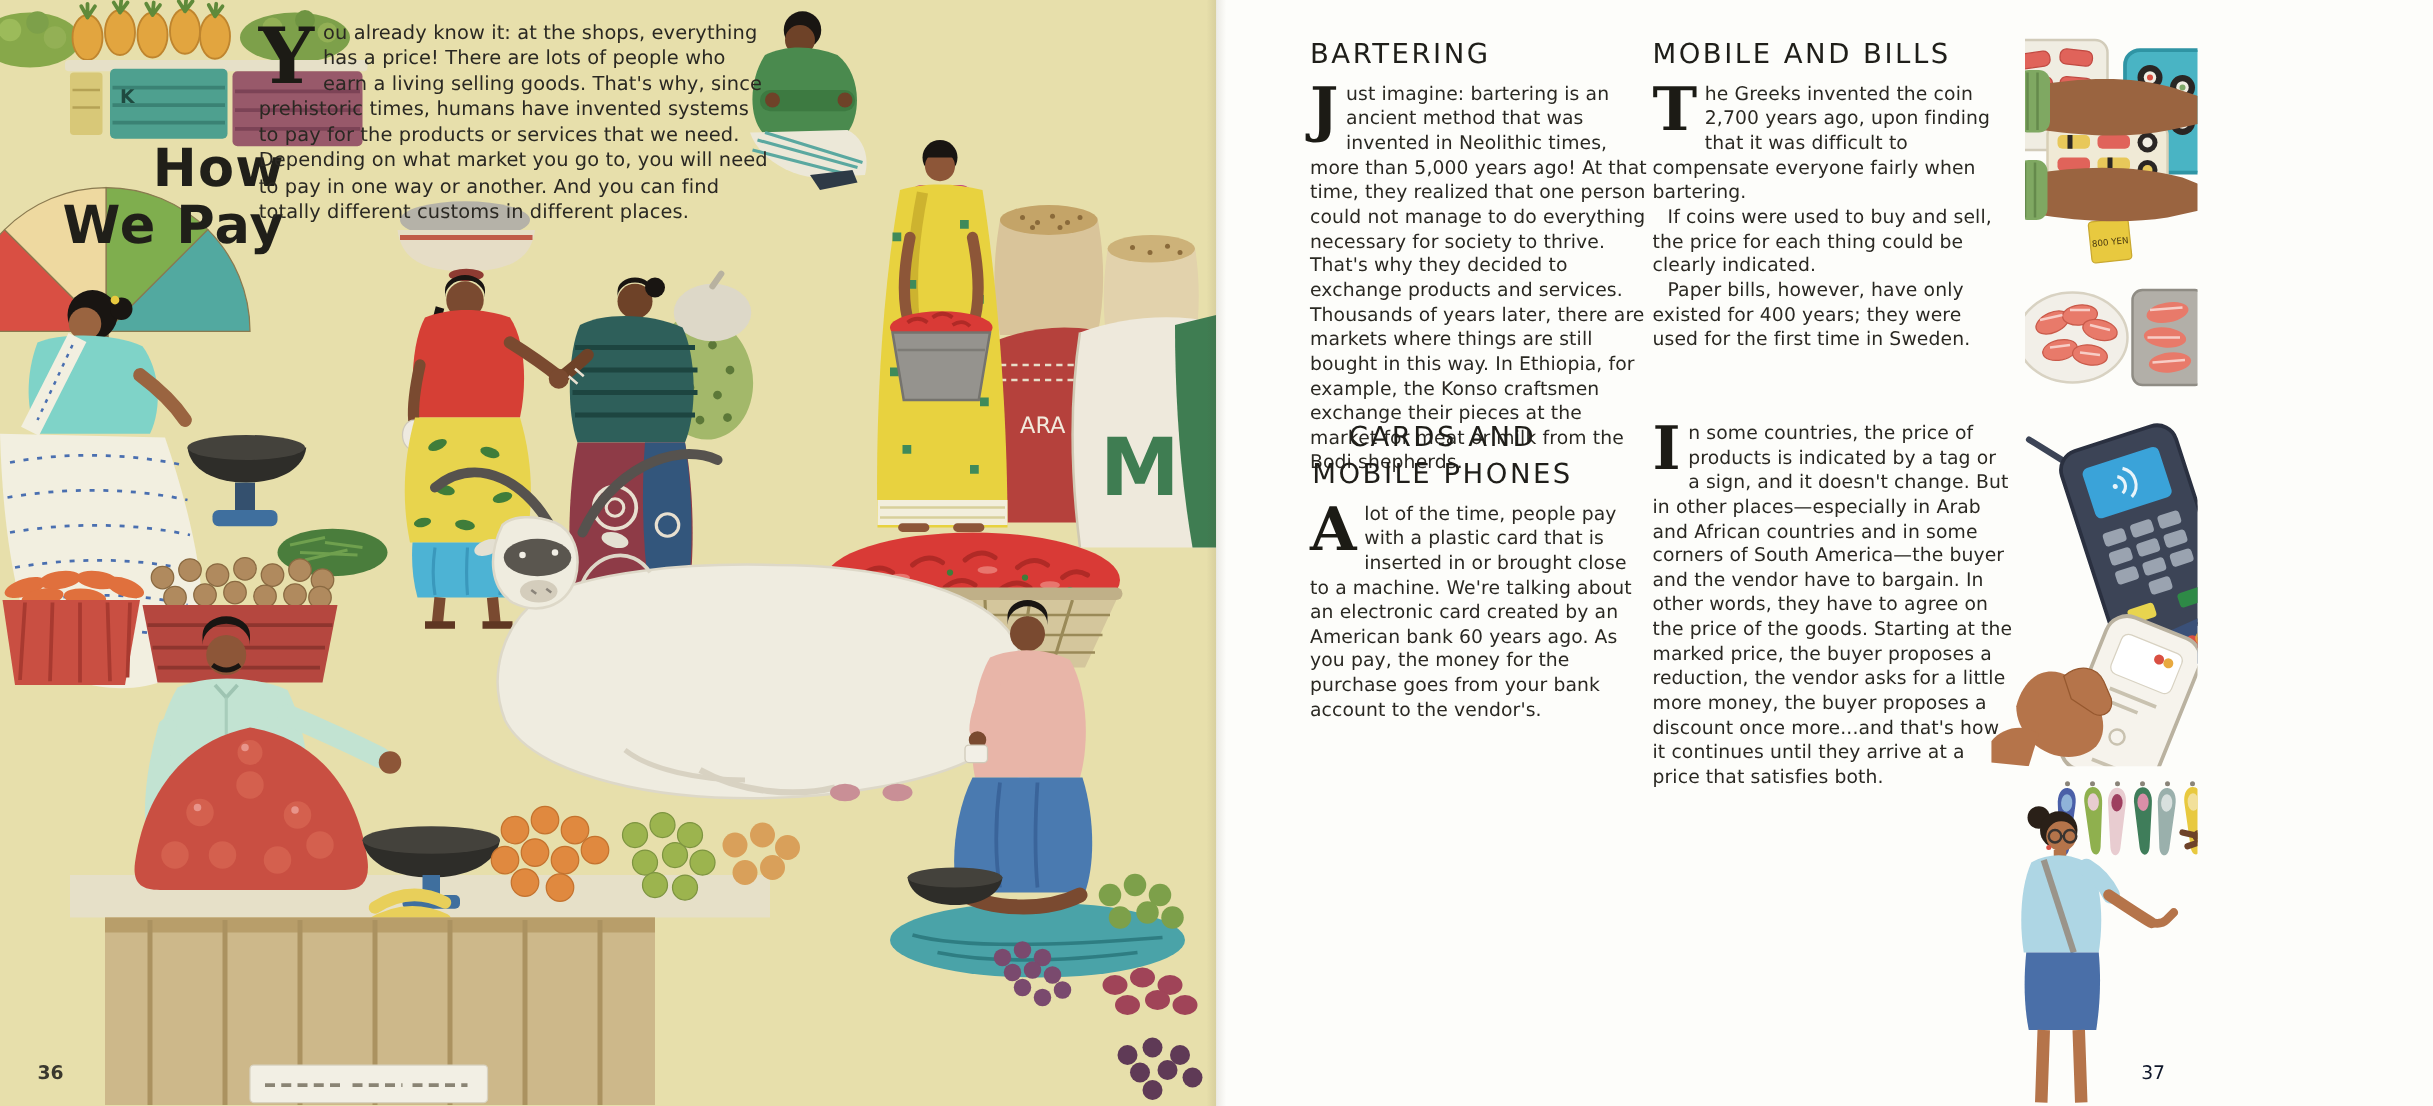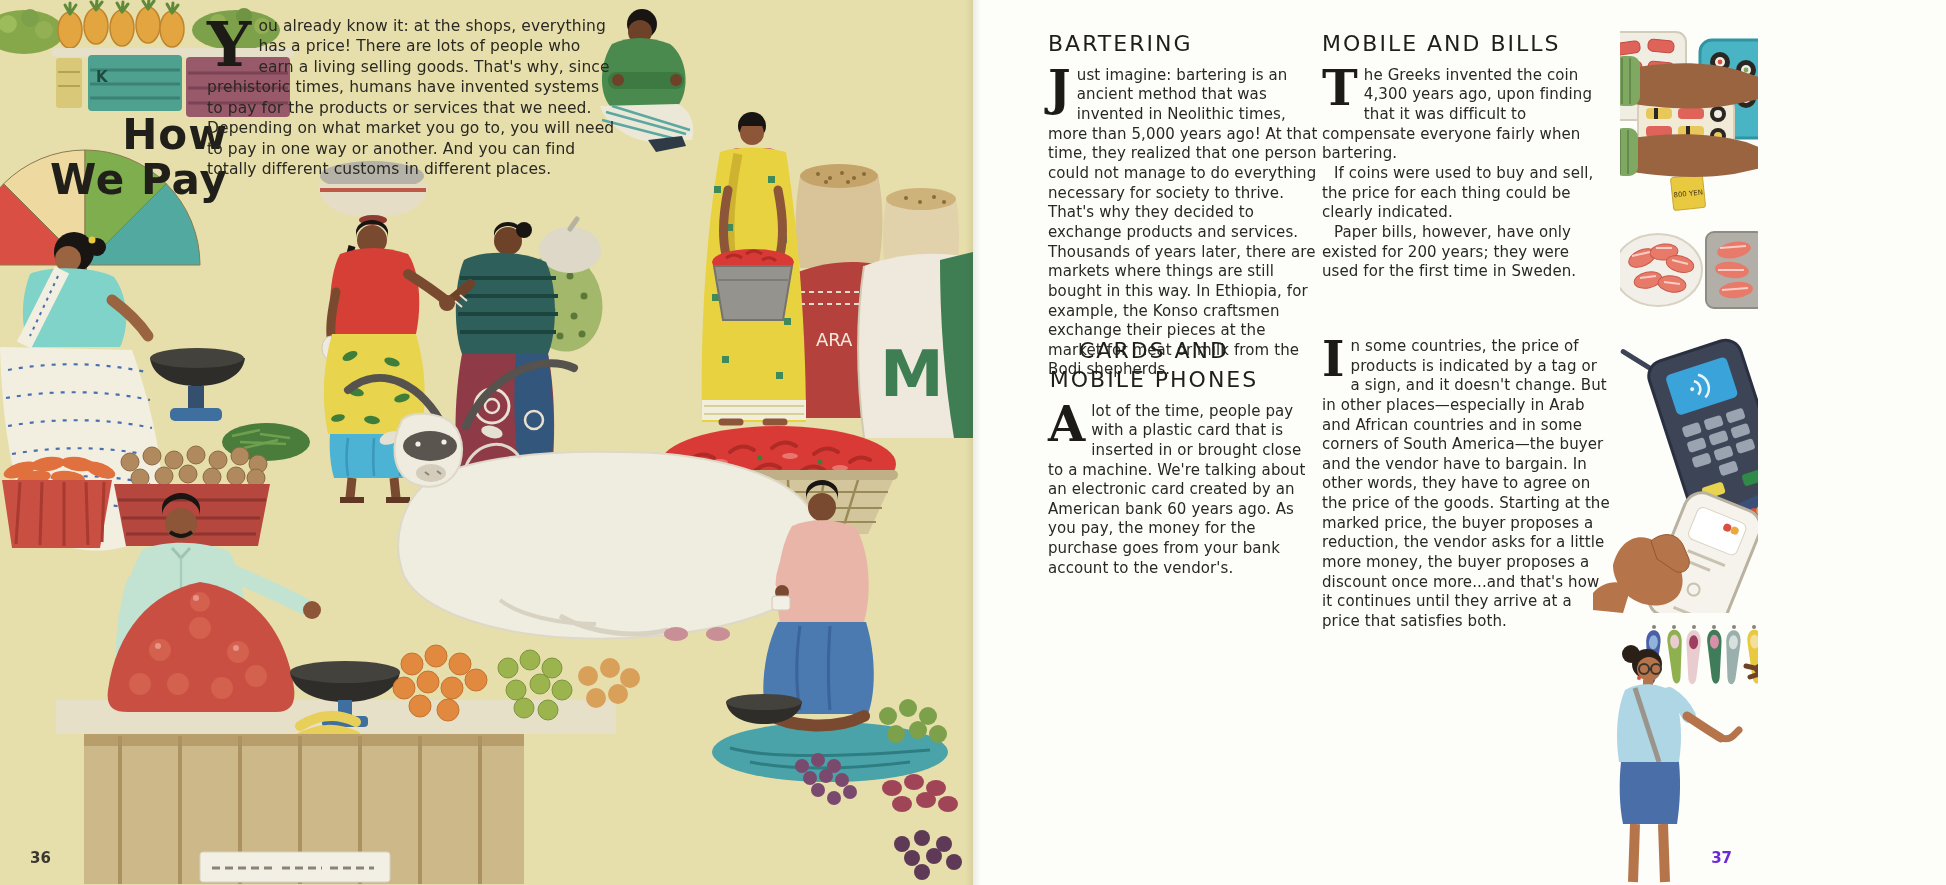--- a/index.html
+++ b/index.html
@@ -27,21 +27,21 @@
   .section h2{margin:0 0 7px 0;font-size:22px;font-weight:400;letter-spacing:2px;color:#1f1e19;}
   .section p{margin:0;}
   .section p + p{text-indent:12px;}
   .sec-bartering{left:75px;top:30px;width:272px;}
   .sec-coins{left:349px;top:30px;width:286px;}
   .sec-cards{left:75px;top:337px;width:272px;}
   .sec-cards h2{max-width:212px;text-align:center;}
   .sec-bargaining{left:349px;top:337px;width:288px;}
   .pagenum{position:absolute;bottom:18px;font-size:15px;color:#3a382e;}
   .pagenum-left{left:30px;font-weight:bold;}
-  .pagenum-right{right:26px;color:#6d28d9;font-weight:bold;}
+  .pagenum-right{right:26px;color:#0f172a;}
 </style>
 </head>
 <body>
 
 <div class="spread">
 
   <section class="page page-left">
 
     <svg class="illus illus-market" viewBox="0 0 973 885" width="973" height="885">
 
@@ -476,23 +476,23 @@
 
   <section class="page page-right">
 
     <article class="section sec-bartering">
       <h2>BARTERING</h2>
       <p><span class="dropcap">J</span><span>ust imagine: bartering is an ancient method that was invented in Neolithic times, more than 5,000 years ago! At that time, they realized that one person could not manage to do everything necessary for society to thrive. That's why they decided to exchange products and services. Thousands of years later, there are markets where things are still bought in this way. In Ethiopia, for example, the Konso craftsmen exchange their pieces at the market for meat or milk from the Bodi shepherds.</span></p>
     </article>
 
     <article class="section sec-coins">
       <h2>MOBILE AND BILLS</h2>
-      <p><span class="dropcap">T</span><span>he Greeks invented the coin 4,300 years ago, upon finding that it was difficult to compensate everyone fairly when bartering.</span></p>
+      <p><span class="dropcap">T</span><span>he Greeks invented the coin 2,700 years ago, upon finding that it was difficult to compensate everyone fairly when bartering.</span></p>
       <p>If coins were used to buy and sell, the price for each thing could be clearly indicated.</p>
-      <p>Paper bills, however, have only existed for 200 years; they were used for the first time in Sweden.</p>
+      <p>Paper bills, however, have only existed for 400 years; they were used for the first time in Sweden.</p>
     </article>
 
     <article class="section sec-cards">
       <h2>CARDS AND MOBILE PHONES</h2>
       <p><span class="dropcap">A</span><span>lot of the time, people pay with a plastic card that is inserted in or brought close to a machine. We're talking about an electronic card created by an American bank 60 years ago. As you pay, the money for the purchase goes from your bank account to the vendor's.</span></p>
     </article>
 
     <article class="section sec-bargaining">
       <p><span class="dropcap">I</span><span>n some countries, the price of products is indicated by a tag or a sign, and it doesn't change. But in other places—especially in Arab and African countries and in some corners of South America—the buyer and the vendor have to bargain. In other words, they have to agree on the price of the goods. Starting at the marked price, the buyer proposes a reduction, the vendor asks for a little more money, the buyer proposes a discount once more...and that's how it continues until they arrive at a price that satisfies both.</span></p>
     </article>

